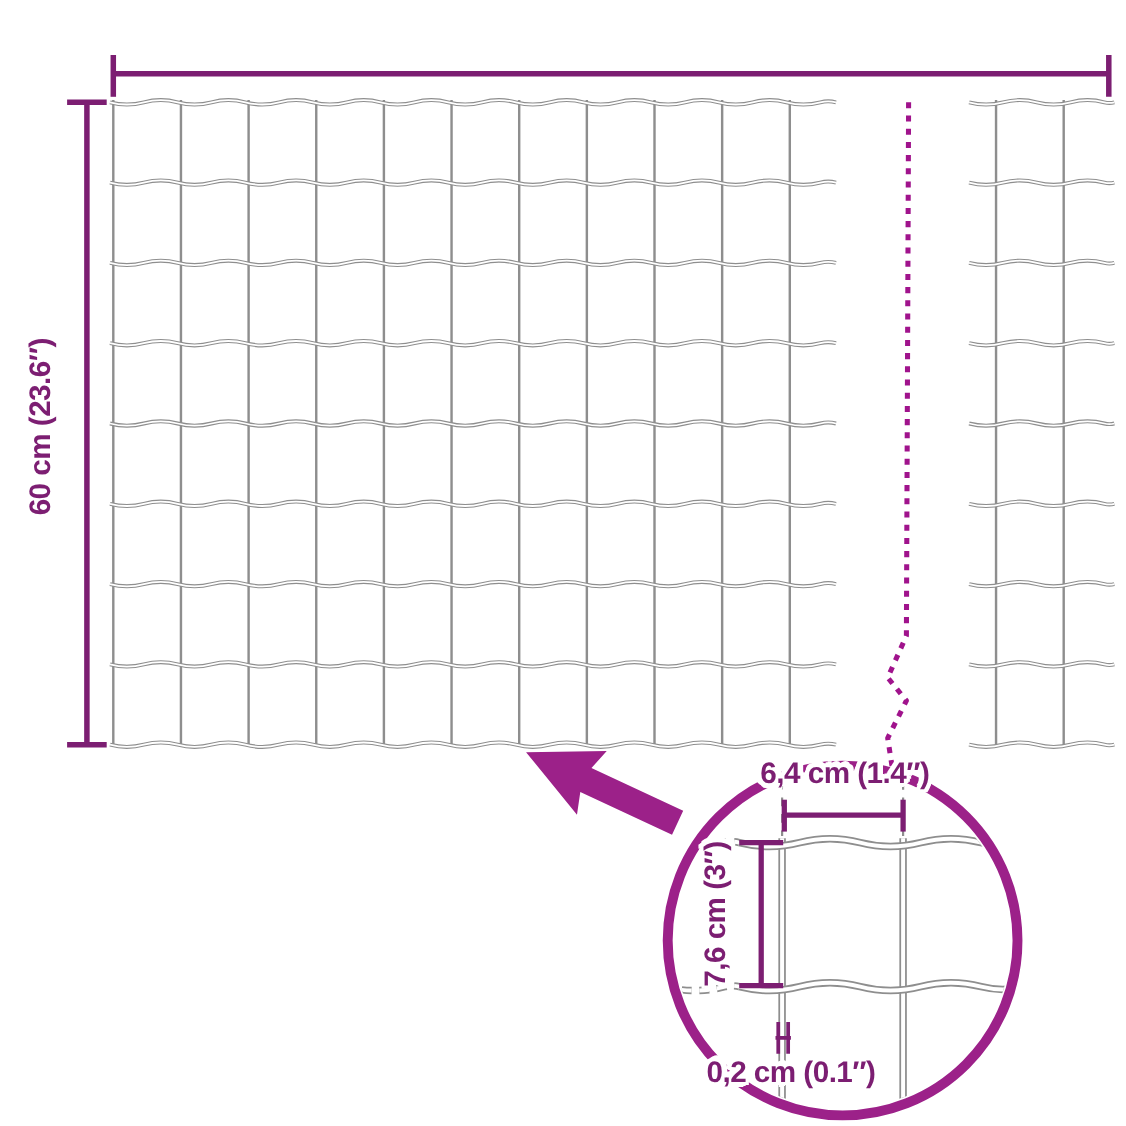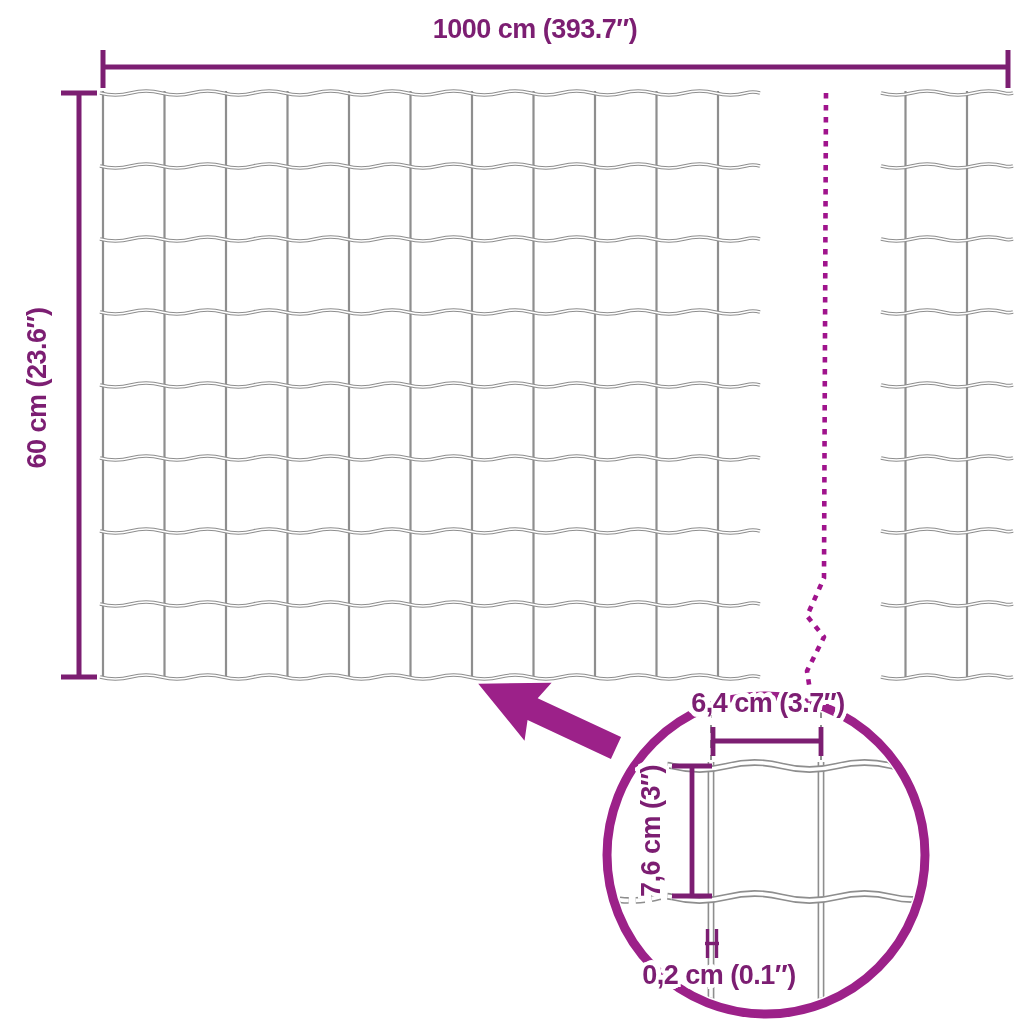--- a/index.html
+++ b/index.html
@@ -139,22 +139,21 @@
         <line x1="821" y1="727" x2="821" y2="756" stroke="#7c1e72" stroke-width="4.8" fill="none"></line>
         <line x1="692" y1="766" x2="692" y2="896" stroke="#7c1e72" stroke-width="4.8" fill="none"></line>
         <line x1="672" y1="766" x2="712" y2="766" stroke="#7c1e72" stroke-width="4.8" fill="none"></line>
         <line x1="672" y1="896" x2="712" y2="896" stroke="#7c1e72" stroke-width="4.8" fill="none"></line>
         <line x1="707.5" y1="929" x2="707.5" y2="958" stroke="#7c1e72" stroke-width="3.4" fill="none"></line>
         <line x1="716.5" y1="929" x2="716.5" y2="958" stroke="#7c1e72" stroke-width="3.4" fill="none"></line>
         <line x1="705" y1="943.5" x2="719" y2="943.5" stroke="#7c1e72" stroke-width="3.4" fill="none"></line>
       </g>
   </svg>
 
-  <div class="label lbl-width">1000 cm (393.7″)</div>
 
   <div class="label vert lbl-height">60 cm (23.6″)</div>
 
-  <div class="label halo lbl-detail-w">6,4 cm (3.7″)</div>
+  <div class="label halo lbl-detail-w">6,4 cm (1.4″)</div>
 
   <div class="label vert halo lbl-detail-h">7,6 cm (3″)</div>
 
   <div class="label halo lbl-detail-t">0,2 cm (0.1″)</div>
 </div>
 
 </body></html>

